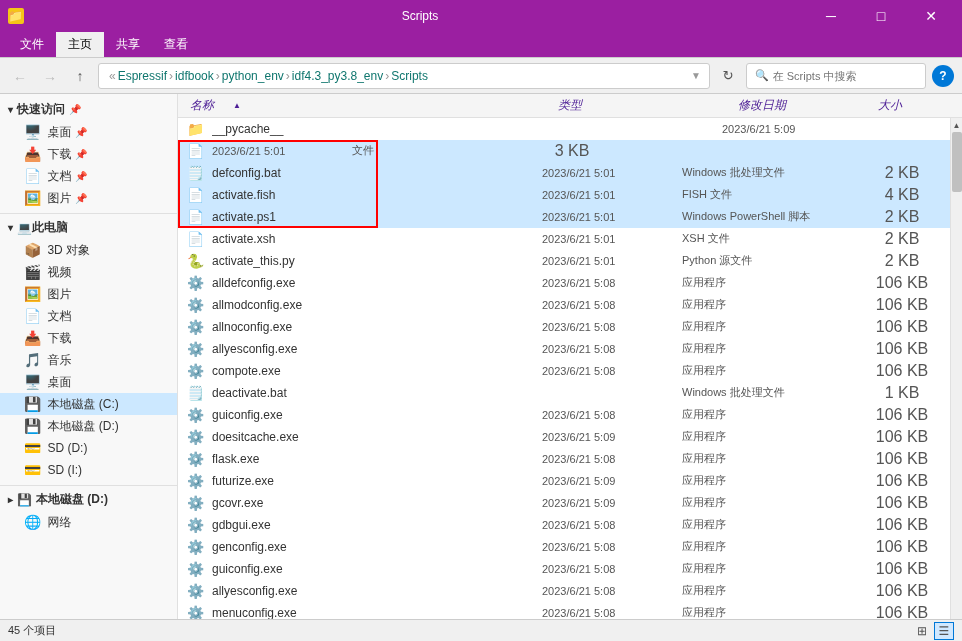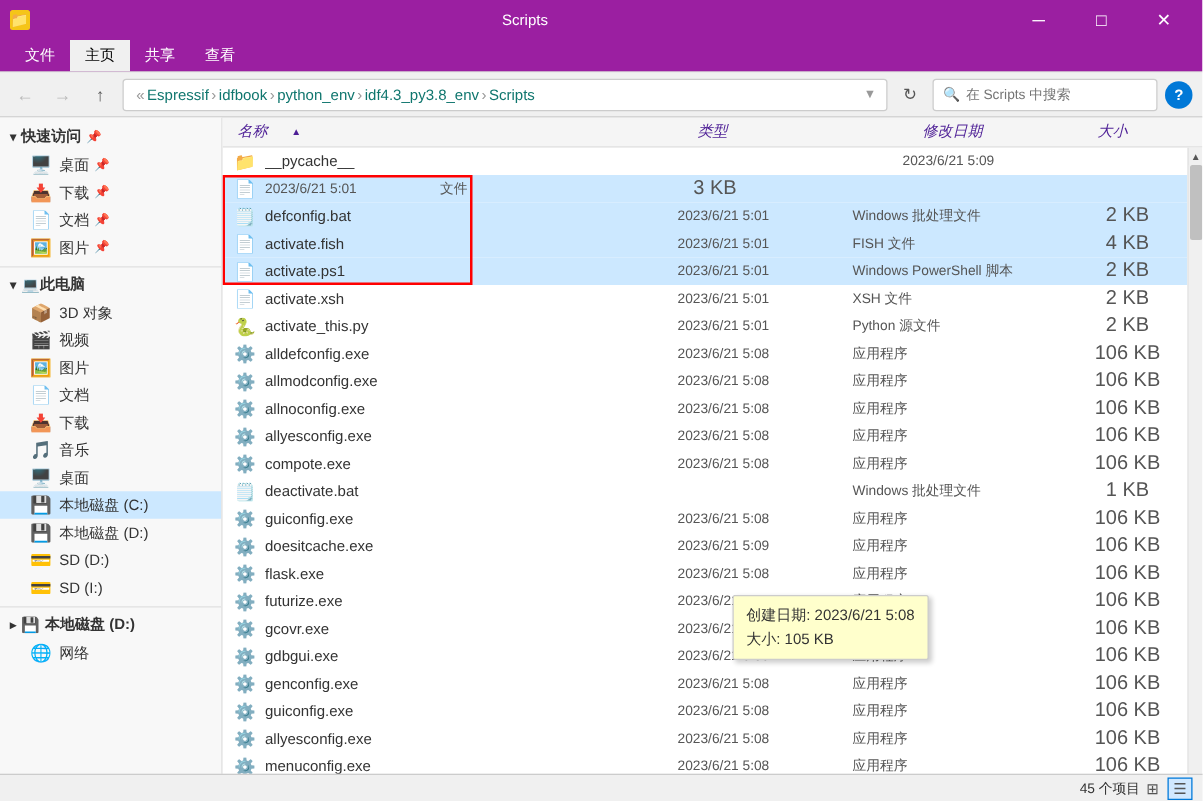--- a/index.html
+++ b/index.html
@@ -184,21 +184,21 @@
     }
 
     
     .status-bar {
       height: 22px;
       background: #f0f0f0;
       border-top: 1px solid #ccc;
       display: flex;
       align-items: center;
       padding: 0 8px;
-      justify-content: flex-end;
+      justify-content: space-between;
       position: absolute;
       bottom: 0;
       left: 0;
       right: 0;
     }
     .status-text { font-size: 11px; color: #333; }
     .view-btns { display: flex; gap: 2px; }
     .view-btn { width: 20px; height: 18px; display: flex; align-items: center; justify-content: center; cursor: pointer; font-size: 12px; color: #555; border: 1px solid transparent; }
     .view-btn.active { border-color: #0078d7; background: #d0e8ff; }
 
@@ -557,24 +557,20 @@
     <div class="file-icon exe-icon">⚙️</div>
     <div class="file-name">menuconfig.exe</div>
     <div class="file-date">2023/6/21 5:08</div>
     <div class="file-type">应用程序</div>
     <div class="file-size">106 KB</div>
   </div>
         </div>
 
       <div class="highlight-box" id="highlightBox" style="top: 22px; left: 0px; width: 200px; height: 88px;"></div>
 
-      <div class="tooltip" id="tooltip" style="left:408px; top:358px;">
-        <div>创建日期: 2023/6/21 5:08</div>
-        <div>大小: 105 KB</div>
-      </div>
 
       <div class="right-scrollbar">
         <div class="scroll-arrow">▲</div>
         <div class="scroll-track">
           <div class="scroll-thumb"></div>
         </div>
         <div class="scroll-arrow">▼</div>
       </div>
     </div>
   </div>

